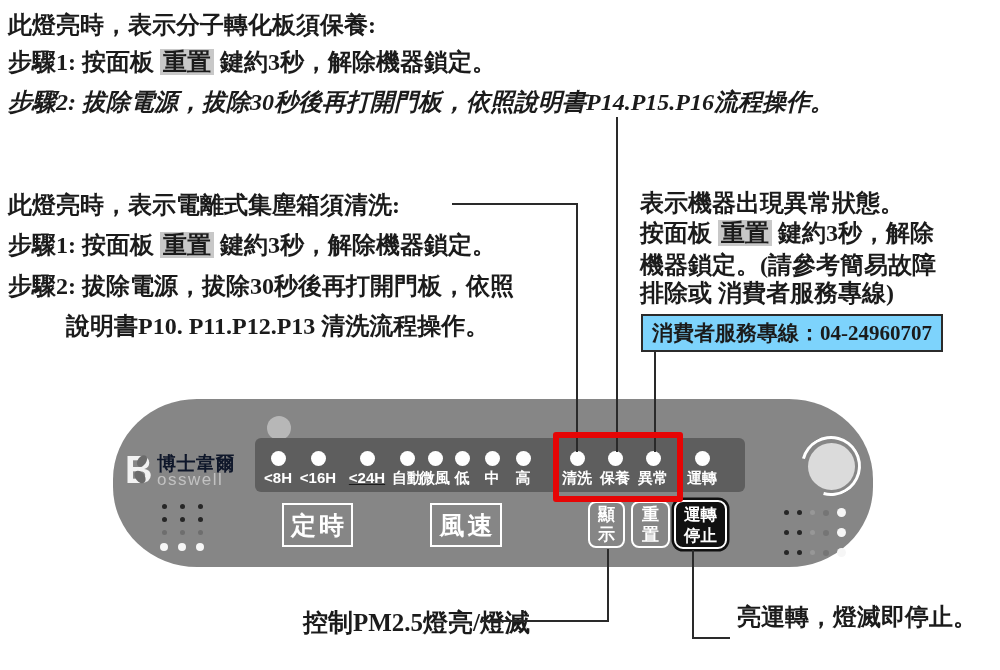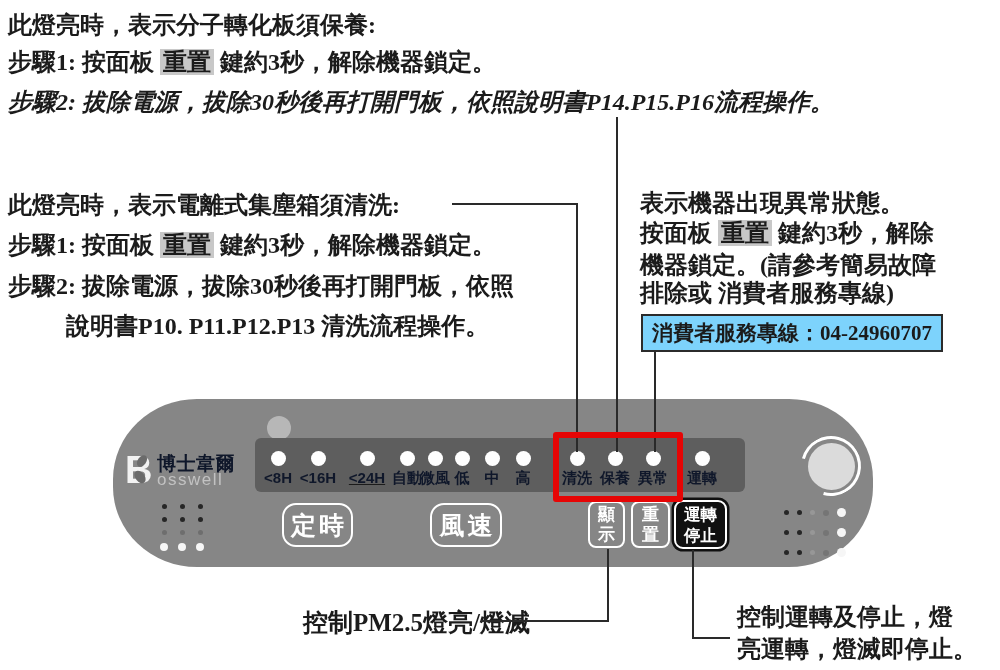--- a/index.html
+++ b/index.html
@@ -31,27 +31,27 @@
   }
   .sensor{
     position:absolute;left:154px;top:17px;width:24px;height:24px;border-radius:50%;
     background:#b7b7b7;
   }
   .led-cell{
     position:absolute;top:52px;width:60px;text-align:center;z-index:4;
     font-family:"Liberation Sans","DejaVu Sans",sans-serif;
   }
   .led-dot{width:15px;height:15px;border-radius:50%;background:#ffffff;margin:0 auto;}
-  .led-label{margin-top:3px;font-size:15px;font-weight:bold;color:#0f172a;white-space:nowrap;}
+  .led-label{margin-top:3px;font-size:15px;font-weight:bold;color:#ffffff;white-space:nowrap;}
   .redbox{
     position:absolute;left:440px;top:33px;width:130px;height:70px;box-sizing:border-box;
     border:6px solid #e60505;border-radius:3px;z-index:6;background:transparent;
   }
   .btn-outline{
-    position:absolute;box-sizing:border-box;border:2.5px solid #ffffff;border-radius:14px;
+    position:absolute;box-sizing:border-box;border:2.5px solid #ffffff;border-radius:0;
     color:#ffffff;display:flex;align-items:center;justify-content:center;
     font-family:"Liberation Sans","DejaVu Sans",sans-serif;font-weight:bold;background:transparent;
   }
   .btn-big{font-size:25px;letter-spacing:3px;padding-left:3px;}
   .btn-small .stack{display:inline-block;width:1.05em;word-break:break-all;line-height:20px;font-size:17px;text-align:center;}
   .btn-dark{
     position:absolute;box-sizing:border-box;border:2px solid #ffffff;border-radius:9px;
     background:#101010;box-shadow:0 0 0 2.5px #101010;color:#ffffff;
     display:flex;align-items:center;justify-content:center;
     font-family:"Liberation Sans","DejaVu Sans",sans-serif;font-weight:bold;
@@ -240,15 +240,14 @@
         <div class="d" style="width:9px;height:9px;background:#f6f6f6;"></div>
       </div>
   </div>
 
   <div class="knob-ring"></div>
   <div class="knob-inner"></div>
 </div>
 
 <div class="abs note" style="left:303px;top:608px;font-size:25px;">控制PM2.5燈亮/燈滅</div>
 <div class="abs note" style="left:737px;top:601px;line-height:32px;">
-  <div>控制運轉及停止，燈</div>
   <div>亮運轉，燈滅即停止。</div>
 </div>
 
 </body></html>

